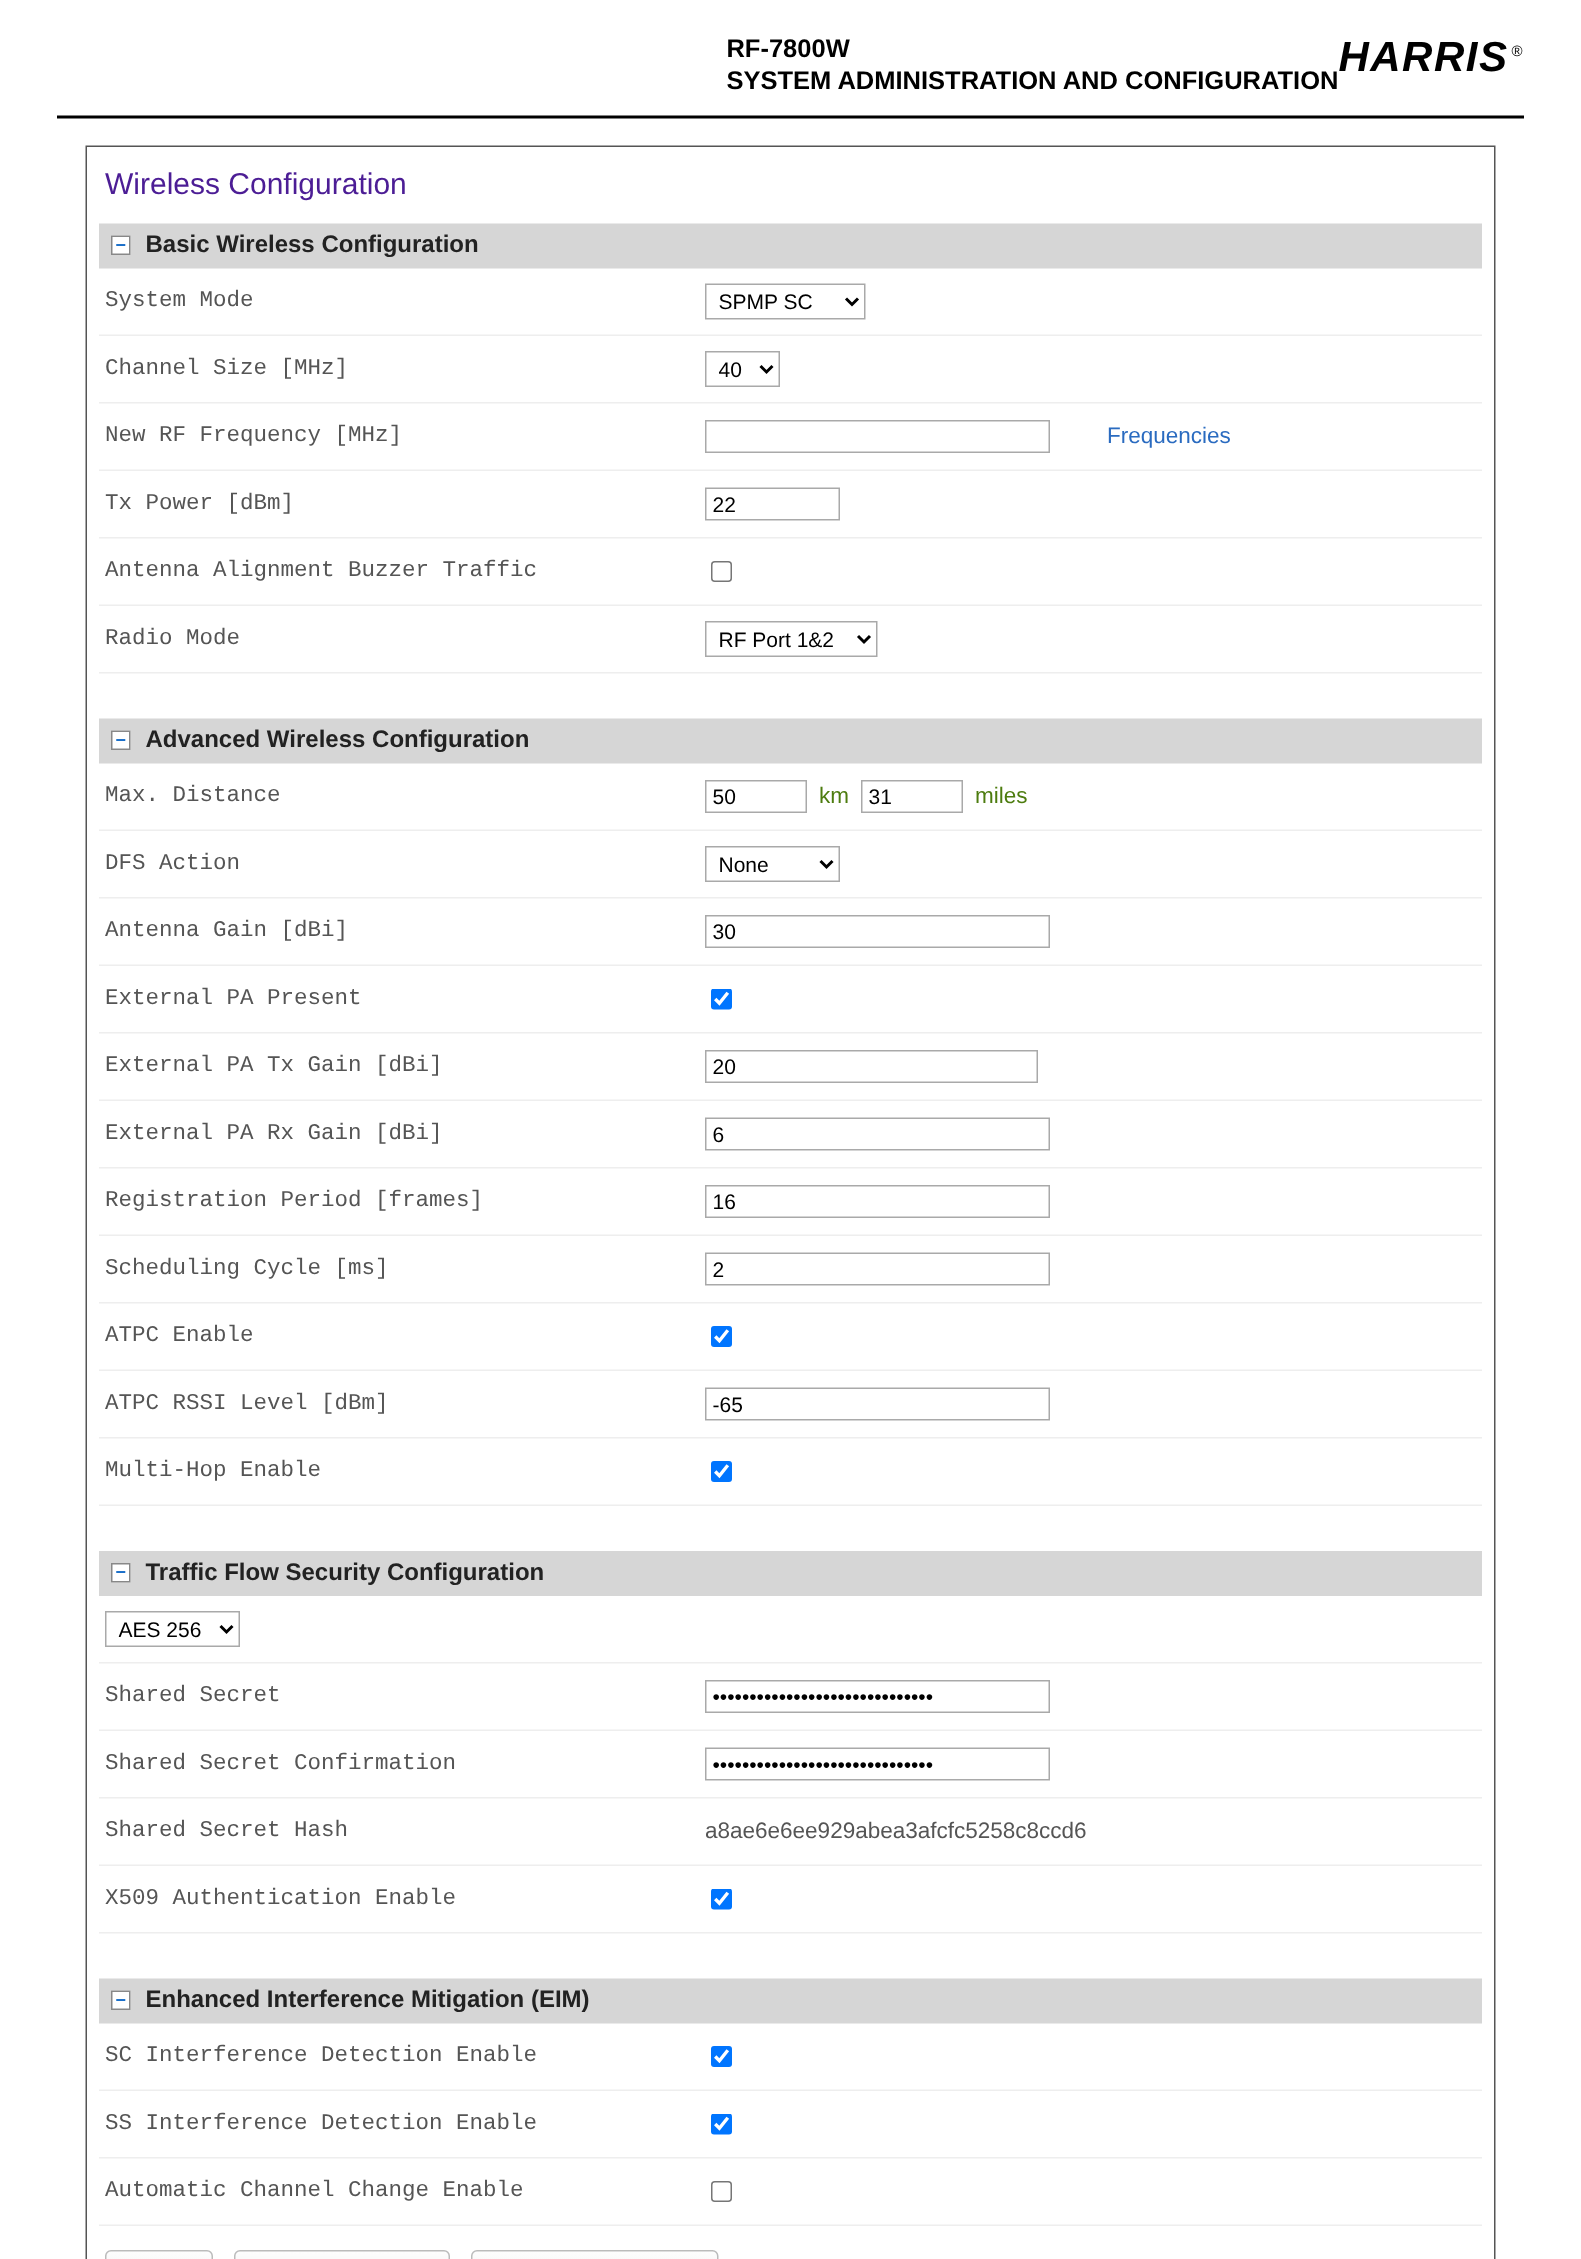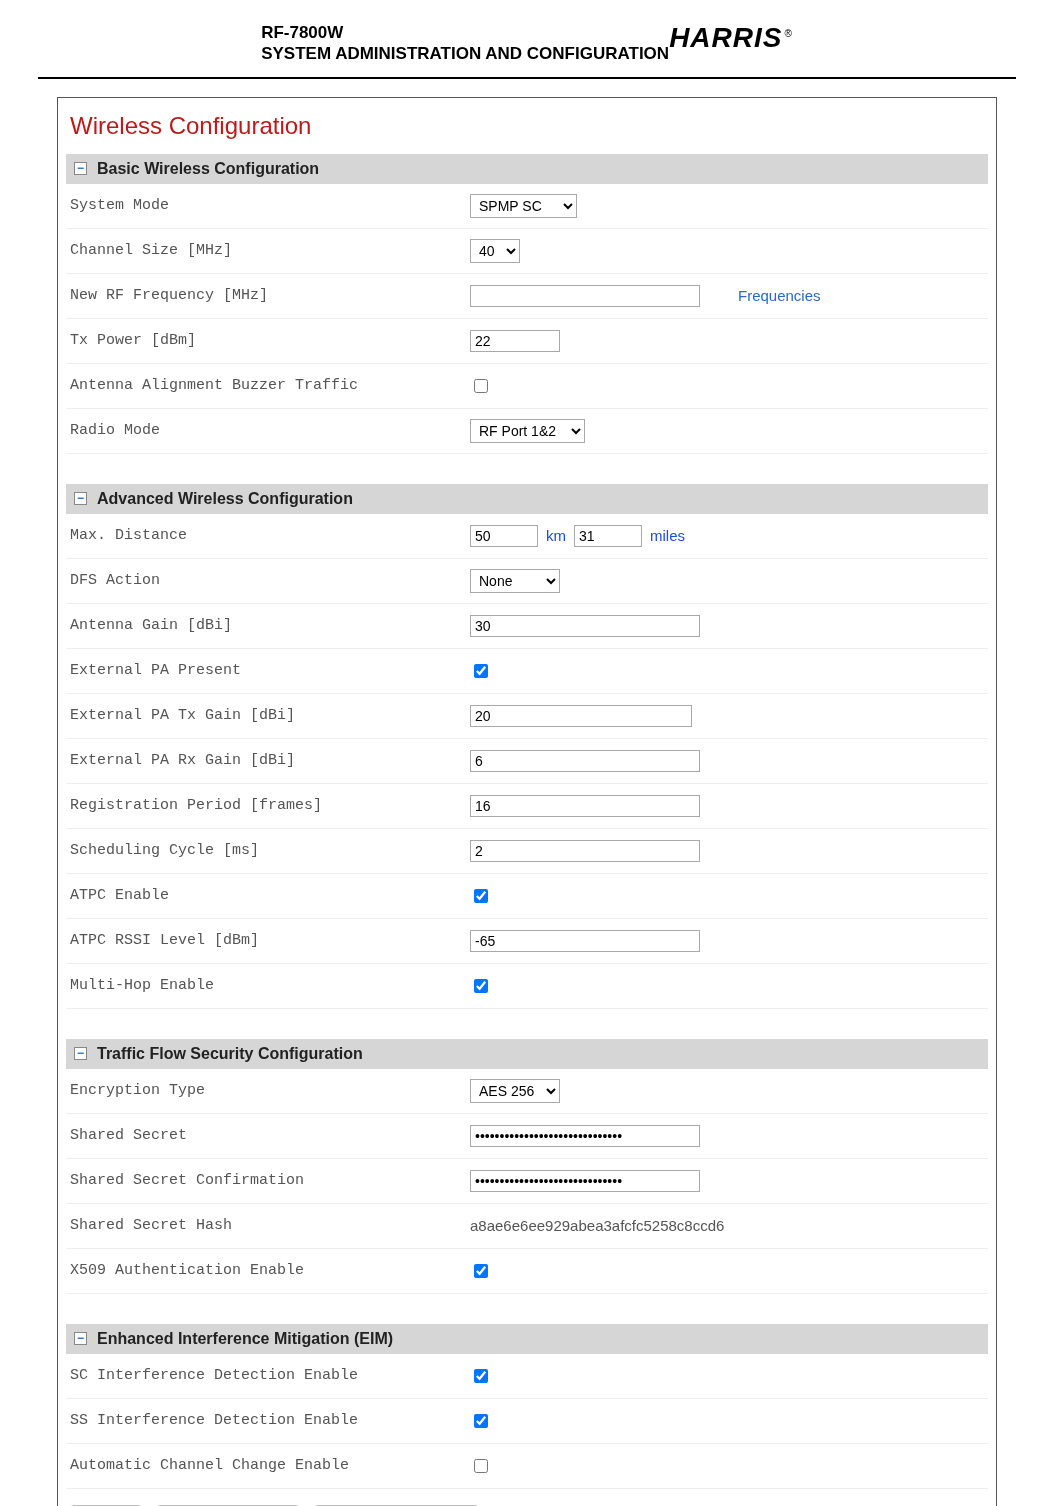--- a/index.html
+++ b/index.html
@@ -8,21 +8,21 @@
     font-family: Arial, Helvetica, sans-serif;
     width: 1054px;
     background: #fff;
     color: #000;
   }
   .page {
     padding: 22px 38px 20px 38px;
   }
   .doc-header {
     display: flex;
-    justify-content: center;
+    justify-content: flex-end;
     align-items: flex-start;
     font-weight: bold;
     font-size: 17px;
     margin-bottom: 12px;
   }
   .doc-header .left {
     line-height: 1.25;
   }
   .doc-header .right {
     display: flex;
@@ -48,23 +48,23 @@
     margin: 6px 0 18px 0;
   }
   .screenshot-box {
     border: 1px solid #555;
     margin: 0 auto;
     width: 940px;
     padding: 10px 8px 14px 8px;
     box-sizing: border-box;
   }
   .page-title {
-    font-size: 24px;
+    font-size: 20px;
     font-weight: normal;
-    color: #b91c1c;
+    color: #4c1d95;
     margin: 4px 0 14px 4px;
   }
   .section-header {
     background: #d6d6d6;
     font-weight: bold;
     color: #222;
     font-size: 16px;
     padding: 6px 8px;
     margin-top: 6px;
     display: flex;
@@ -109,21 +109,21 @@
     font-size: 14px;
     padding: 2px 4px;
     border: 1px solid #a9a9a9;
     background: #fff;
     box-sizing: border-box;
   }
   .form-row .static-text {
     color: #555;
   }
   .form-row .unit {
-    color: #1d4ed8;
+    color: #4d7c0f;
     font-size: 15px;
   }
   .link {
     color: #2a6bc0;
     cursor: pointer;
     margin-left: 30px;
     font-size: 15px;
   }
   .section-gap {
     height: 24px;
@@ -314,21 +314,20 @@
     </div>
 
     <div class="section-gap"></div>
 
     <div class="section-header">
       <span class="toggle">−</span>
       <span>Traffic Flow Security Configuration</span>
     </div>
 
     <div class="form-row">
-      <div class="label">Encryption Type</div>
       <div class="control">
         <select style="width:90px">
           <option>AES 256</option>
         </select>
       </div>
     </div>
 
     <div class="form-row">
       <div class="label">Shared Secret</div>
       <div class="control">

